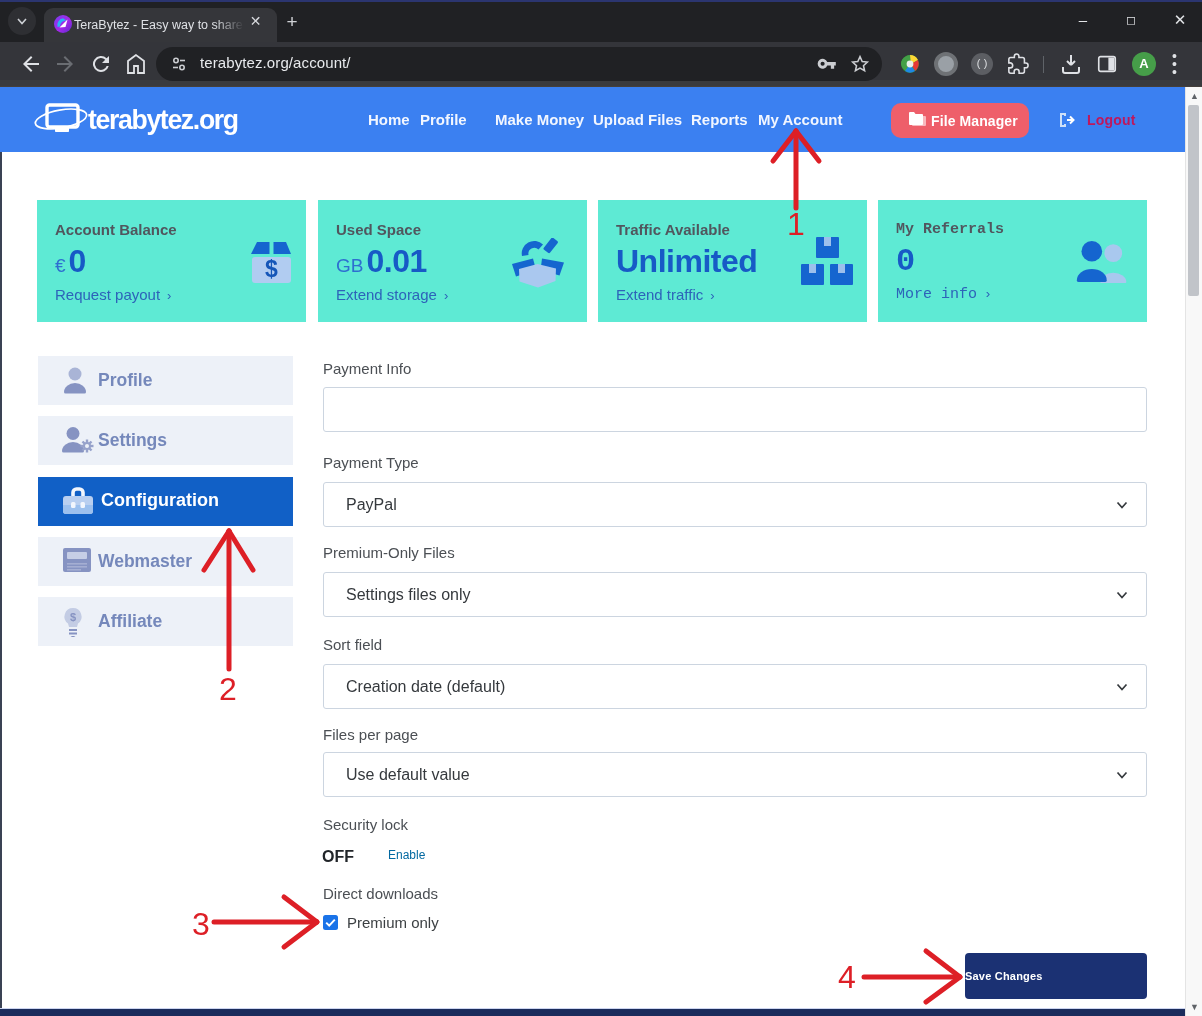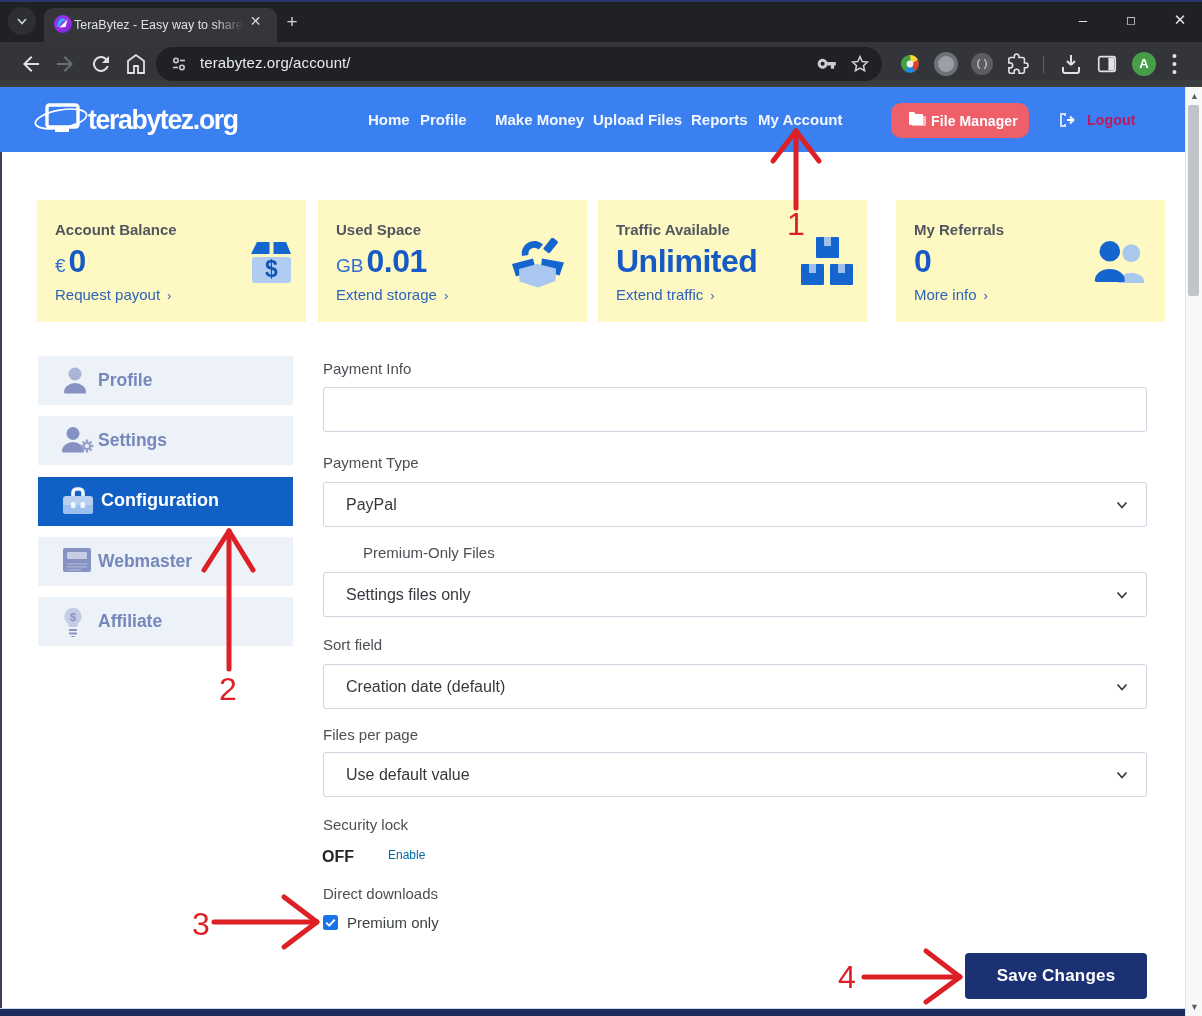--- a/index.html
+++ b/index.html
@@ -26,21 +26,21 @@
 
   
   #page { left:0; top:87px; width:1185px; height:929px; background:#ffffff; overflow:hidden; }
   #pageleftedge { left:0; top:65px; width:2px; height:856px; background:#3a4254; }
   #navbar { left:0; top:0px; width:1185px; height:65px; background:#3b80f1; }
   .navlink { top:24px; color:#f2f6ff; font-weight:bold; font-size:15px; white-space:nowrap; }
   #fmbtn { left:891px; top:16px; width:138px; height:35px; background:#ee5f6a; border-radius:10px; color:#fff; font-weight:bold; font-size:15px; }
   #fmbtn span { position:absolute; left:40px; top:10px; font-size:14px; letter-spacing:0.1px; }
   #logout { left:1059px; top:25px; color:#be185d; font-weight:bold; font-size:14px; letter-spacing:0.2px; }
 
-  .card { top:113px; width:269px; height:122px; background:#fef9c3; }
+  .card { top:113px; width:269px; height:122px; background:#5eead4; }
   .cardtitle { position:absolute; left:18px; top:21px; font-size:15px; font-weight:bold; color:#51565e; }
   .cardvalue { position:absolute; left:18px; top:43px; color:#1b5dc2; white-space:nowrap; }
   .cv-small { font-size:19px; color:#2e6fd0; }
   .cv-big { font-size:32px; font-weight:bold; color:#175ac6; letter-spacing:-0.5px; }
   .cardlink { position:absolute; left:18px; top:86px; font-size:15px; color:#2d63b9; }
   .cardlink .chev { font-size:13px; margin-left:7px; color:#2d63b9; }
   .cardicon { position:absolute; }
 
   .sideitem { left:38px; width:255px; height:49px; background:#edf1f8; }
   .sideitem .lbl { position:absolute; left:60px; top:14px; font-size:17.5px; font-weight:bold; color:#7588bb; }
@@ -51,21 +51,21 @@
   .flabel { left:323px; color:#4b4f54; font-size:15px; }
   .finput { left:323px; width:824px; height:45px; background:#fff; border:1px solid #ccd5e0; border-radius:3px; }
   .fselect { left:323px; width:824px; height:45px; background:#fff; border:1px solid #ccd5e0; border-radius:3px; color:#35393d; font-size:16px; }
   .fselect .txt { position:absolute; left:22px; top:13px; }
   .fselect .chev { position:absolute; right:17px; top:15px; }
 
   #offtxt { left:322px; top:761px; font-size:16px; font-weight:bold; color:#212529; }
   #enable { left:370px; top:761px; font-size:12px; color:#0369a1;margin-left:18px; }
   #checkbox { left:323px; top:828px; width:15px; height:15px; background:#1a73e8; border-radius:2.5px; }
   #cblabel { left:347px; top:827px; font-size:15px; color:#3c4043; }
-  #savebtn { left:965px; top:866px; width:182px; height:46px; background:#1b3173; border-radius:4px; color:#fff; font-weight:bold; font-size:17px; text-align:center; line-height:46px; letter-spacing:0.2px; }
+  #savebtn { left:965px; top:866px; width:182px; height:46px; background:#1b3173; border-radius:4px; color:#fff; font-weight:bold; font-size:11px; line-height:46px; letter-spacing:0.2px; }
   #footer { left:0px; top:921px; width:1185px; height:8px; background:#1b2c5c; border-top:1px solid #cdd5f0; }
 
   
   #sbar { left:1185px; top:87px; width:17px; height:929px; background:#f8f8f8; border-left:1px solid #e4e4e4; }
   #sthumb { left:1188px; top:105px; width:11px; height:191px; background:#c1c4c9; border-radius:2px; }
   .sarrow { left:1190px; width:8px; height:8px; color:#5f6368; font-size:9px; line-height:8px; }
 </style>
 </head>
 <body>
 <div id="stage">
@@ -215,21 +215,21 @@
       <div class="cardlink">Extend traffic<span class="chev">›</span></div>
       <svg class="cardicon" style="left:201px;top:37px" width="59" height="49" viewBox="0 0 59 49">
         <rect x="17" y="0" width="23" height="21" rx="1" fill="#1565cf"></rect>
         <rect x="25" y="0" width="7" height="9" fill="#9dc0ec"></rect>
         <rect x="2" y="27" width="23" height="21" rx="1" fill="#1565cf"></rect>
         <rect x="10" y="27" width="7" height="9" fill="#9dc0ec"></rect>
         <rect x="31" y="27" width="23" height="21" rx="1" fill="#1565cf"></rect>
         <rect x="39" y="27" width="7" height="9" fill="#9dc0ec"></rect>
       </svg>
     </div>
-    <div class="abs card" style="left:896px;">
+    <div class="abs card" style="left:878px;font-family:Liberation Mono, monospace;">
       <div class="cardtitle">My Referrals</div>
       <div class="cardvalue"><span class="cv-big">0</span></div>
       <div class="cardlink">More info<span class="chev">›</span></div>
       <svg class="cardicon" style="left:196px;top:41px" width="58" height="42" viewBox="0 0 58 45">
         <circle cx="40" cy="13" r="9.5" fill="#a9c8ee"></circle>
         <path d="M26 44 a14 10 0 0 1 28 0 q0 1 -1 1 h-26 q-1 0 -1-1z" fill="#a9c8ee"></path>
         <circle cx="17" cy="11" r="11" fill="#1565cf"></circle>
         <path d="M1 42 a16 12 0 0 1 32 0 q0 2 -2 2 h-28 q-2 0 -2-2z" fill="#1565cf"></path>
       </svg>
     </div>
@@ -293,21 +293,21 @@
 
     <div class="abs flabel" style="top:273px;">Payment Info</div>
     <div class="abs finput" style="top:300px;"></div>
     <div class="abs flabel" style="top:367px;">Payment Type</div>
     <div class="abs fselect" style="top:395px;">
         <span class="txt">PayPal</span>
         <svg class="chev" width="14" height="14" viewBox="0 0 14 14">
           <path d="M2.5 4.5 L7 9.5 L11.5 4.5" fill="none" stroke="#35393d" stroke-width="1.7"></path>
         </svg>
       </div>
-    <div class="abs flabel" style="top:457px;margin-left:40px;">Premium-Only Files</div>
+    <div class="abs flabel" style="top:457px;">Premium-Only Files</div>
     <div class="abs fselect" style="top:485px;">
         <span class="txt">Settings files only</span>
         <svg class="chev" width="14" height="14" viewBox="0 0 14 14">
           <path d="M2.5 4.5 L7 9.5 L11.5 4.5" fill="none" stroke="#35393d" stroke-width="1.7"></path>
         </svg>
       </div>
     <div class="abs flabel" style="top:549px;">Sort field</div>
     <div class="abs fselect" style="top:577px;">
         <span class="txt">Creation date (default)</span>
         <svg class="chev" width="14" height="14" viewBox="0 0 14 14">

